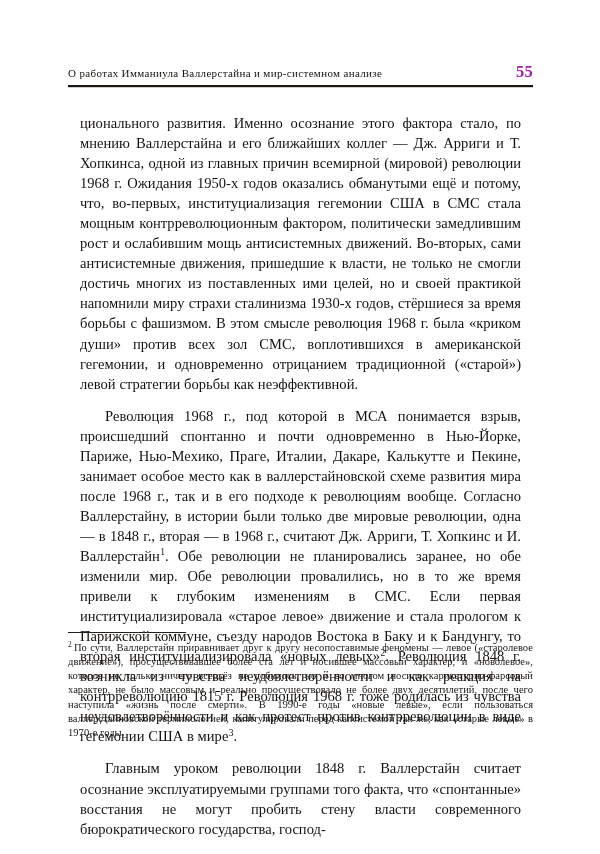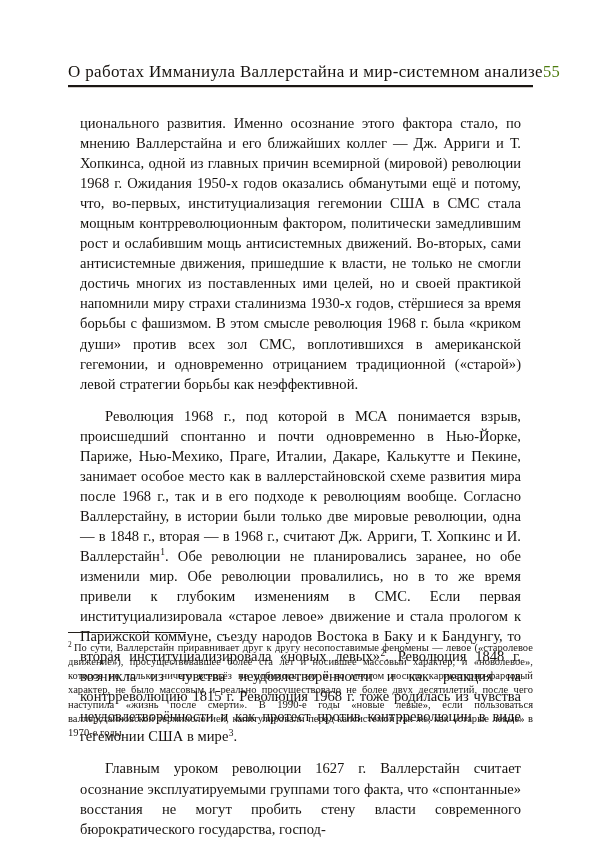--- a/index.html
+++ b/index.html
@@ -29,31 +29,31 @@
   }
 
   .running-head {
     display: flex;
     align-items: baseline;
     justify-content: space-between;
     width: 100%;
   }
 
   .running-head-title {
-    font-size: 17px;
+    font-size: 11px;
     letter-spacing: 0.35px;
     white-space: nowrap;
     color: #17130f;
   }
 
   .running-head-folio {
     font-size: 16.5px;
-    font-weight: 400;
+    font-weight: 700;
     letter-spacing: 0.2px;
-    color: #4d7c0f;
+    color: #a21caf;
   }
 
   .header-rule {
     margin-top: 3px;
     width: 100%;
     height: 2.4px;
     background: #1b1714;
   }
 
   .header-rule-shadow {
@@ -146,21 +146,21 @@
     <div class="header-rule"></div>
     <div class="header-rule-shadow"></div>
   </div>
 
   <div class="body-col">
 
     <p class="para first">ционального развития. Именно осознание этого фактора стало, по мнению Валлерстайна и его ближайших коллег — Дж. Арриги и Т. Хопкинса, одной из главных причин всемирной (мировой) революции 1968 г. Ожидания 1950-х годов оказались обманутыми ещё и потому, что, во-первых, институциализация гегемонии США в СМС стала мощным контрреволюционным фактором, политически замедлившим рост и ослабившим мощь антисистемных движений. Во-вторых, сами антисистемные движения, пришедшие к власти, не только не смогли достичь многих из поставленных ими целей, но и своей практикой напомнили миру страхи сталинизма 1930-х годов, стёршиеся за время борьбы с фашизмом. В этом смысле революция 1968 г. была «криком души» против всех зол СМС, воплотившихся в американской гегемонии, и одновременно отрицанием традиционной («старой») левой стратегии борьбы как неэффективной.</p>
 
     <p class="para"><span>Революция 1968 г., под которой в МСА понимается взрыв, происшедший спонтанно и почти одновременно в Нью-Йорке, Париже, Нью-Мехико, Праге, Италии, Дакаре, Калькутте и Пекине, занимает особое место как в валлерстайновской схеме развития мира после 1968 г., так и в его подходе к революциям вообще. Согласно Валлерстайну, в истории были только две мировые революции, одна — в 1848 г., вторая — в 1968 г., считают Дж. Арриги, Т. Хопкинс и И. Валлерстайн</span><sup class="fn-ref">1</sup><span>. Обе революции не планировались заранее, но обе изменили мир. Обе революции провалились, но в то же время привели к глубоким изменениям в СМС. Если первая институциализировала «старое левое» движение и стала прологом к Парижской коммуне, съезду народов Востока в Баку и к Бандунгу, то вторая институциализировала «новых левых»</span><sup class="fn-ref">2</sup><span>. Революция 1848 г. возникла из чувства неудовлетворённости и как реакция на контрреволюцию 1815 г. Революция 1968 г. тоже родилась из чувства неудовлетворённости и как протест против контрреволюции в виде гегемонии США в мире</span><sup class="fn-ref">3</sup><span>.</span></p>
 
-    <p class="para">Главным уроком революции 1627 г. Валлерстайн считает осознание эксплуатируемыми группами того факта, что «спонтанные» восстания не могут пробить стену власти современного бюрократического государства, господ-</p>
+    <p class="para">Главным уроком революции 1848 г. Валлерстайн считает осознание эксплуатируемыми группами того факта, что «спонтанные» восстания не могут пробить стену власти современного бюрократического государства, господ-</p>
 
   </div>
 
   <div class="footnotes">
 
     <div class="footnote-rule"></div>
 
 
     <p class="footnote"><sup class="fn-num">2</sup><span>По сути, Валлерстайн приравнивает друг к другу несопоставимые феномены — левое («старолевое движение»), просуществовавшее более ста лет и носившее массовый характер, и «новолевое», которое не только ничего всерьёз не добилось, но и во многом носило карикатурно-фарсовый характер, не было массовым и реально просуществовало не более двух десятилетий, после чего наступила «жизнь после смерти». В 1990-е годы «новые левые», если пользоваться валлерстайновской терминологией, капитулировали перед капсистемой так же, как «старые левые» в 1970-е годы.</span></p>
 

